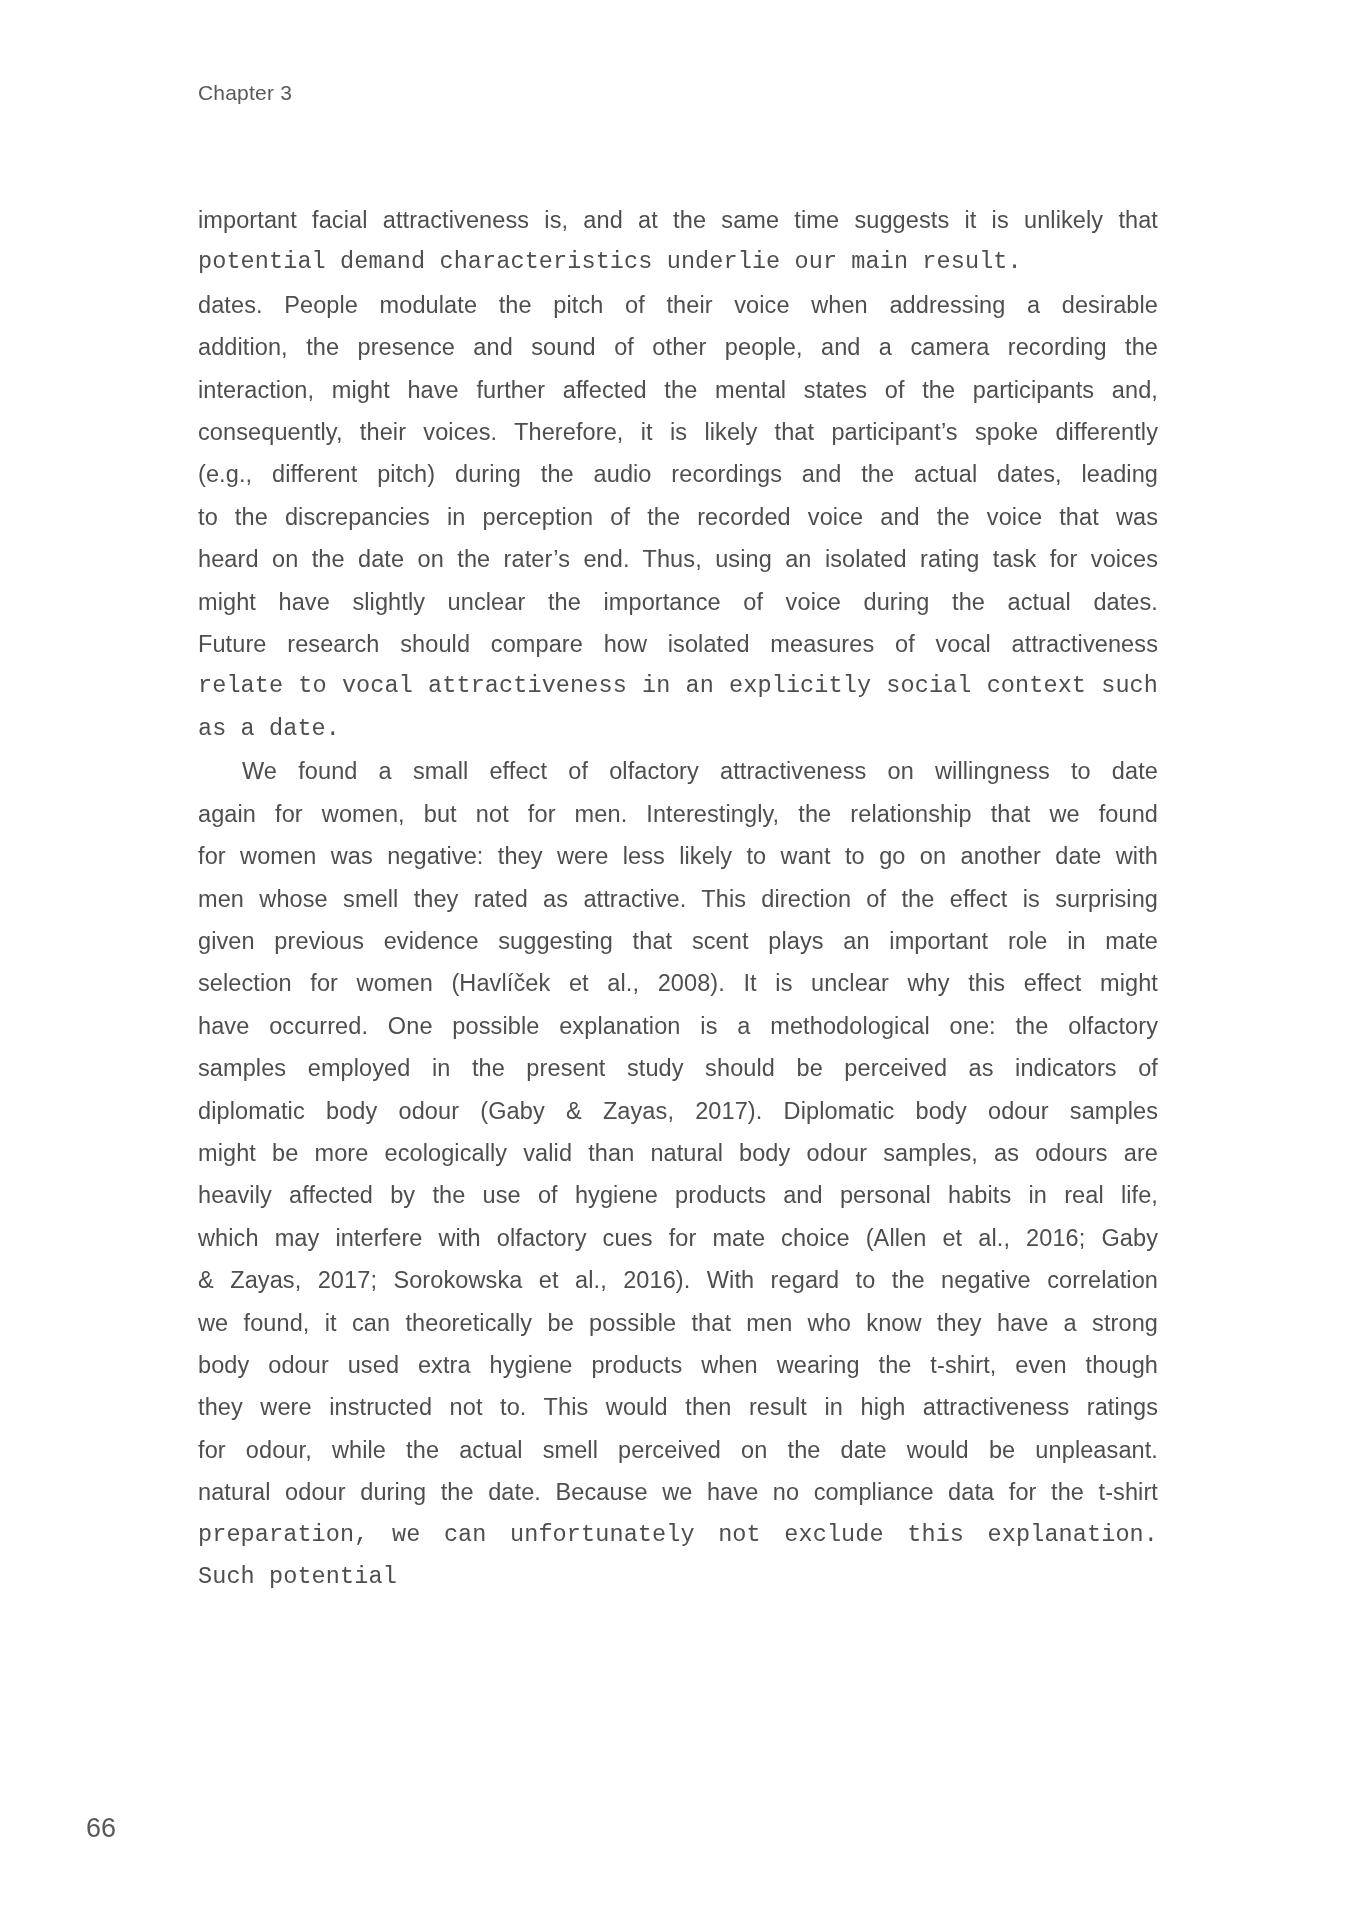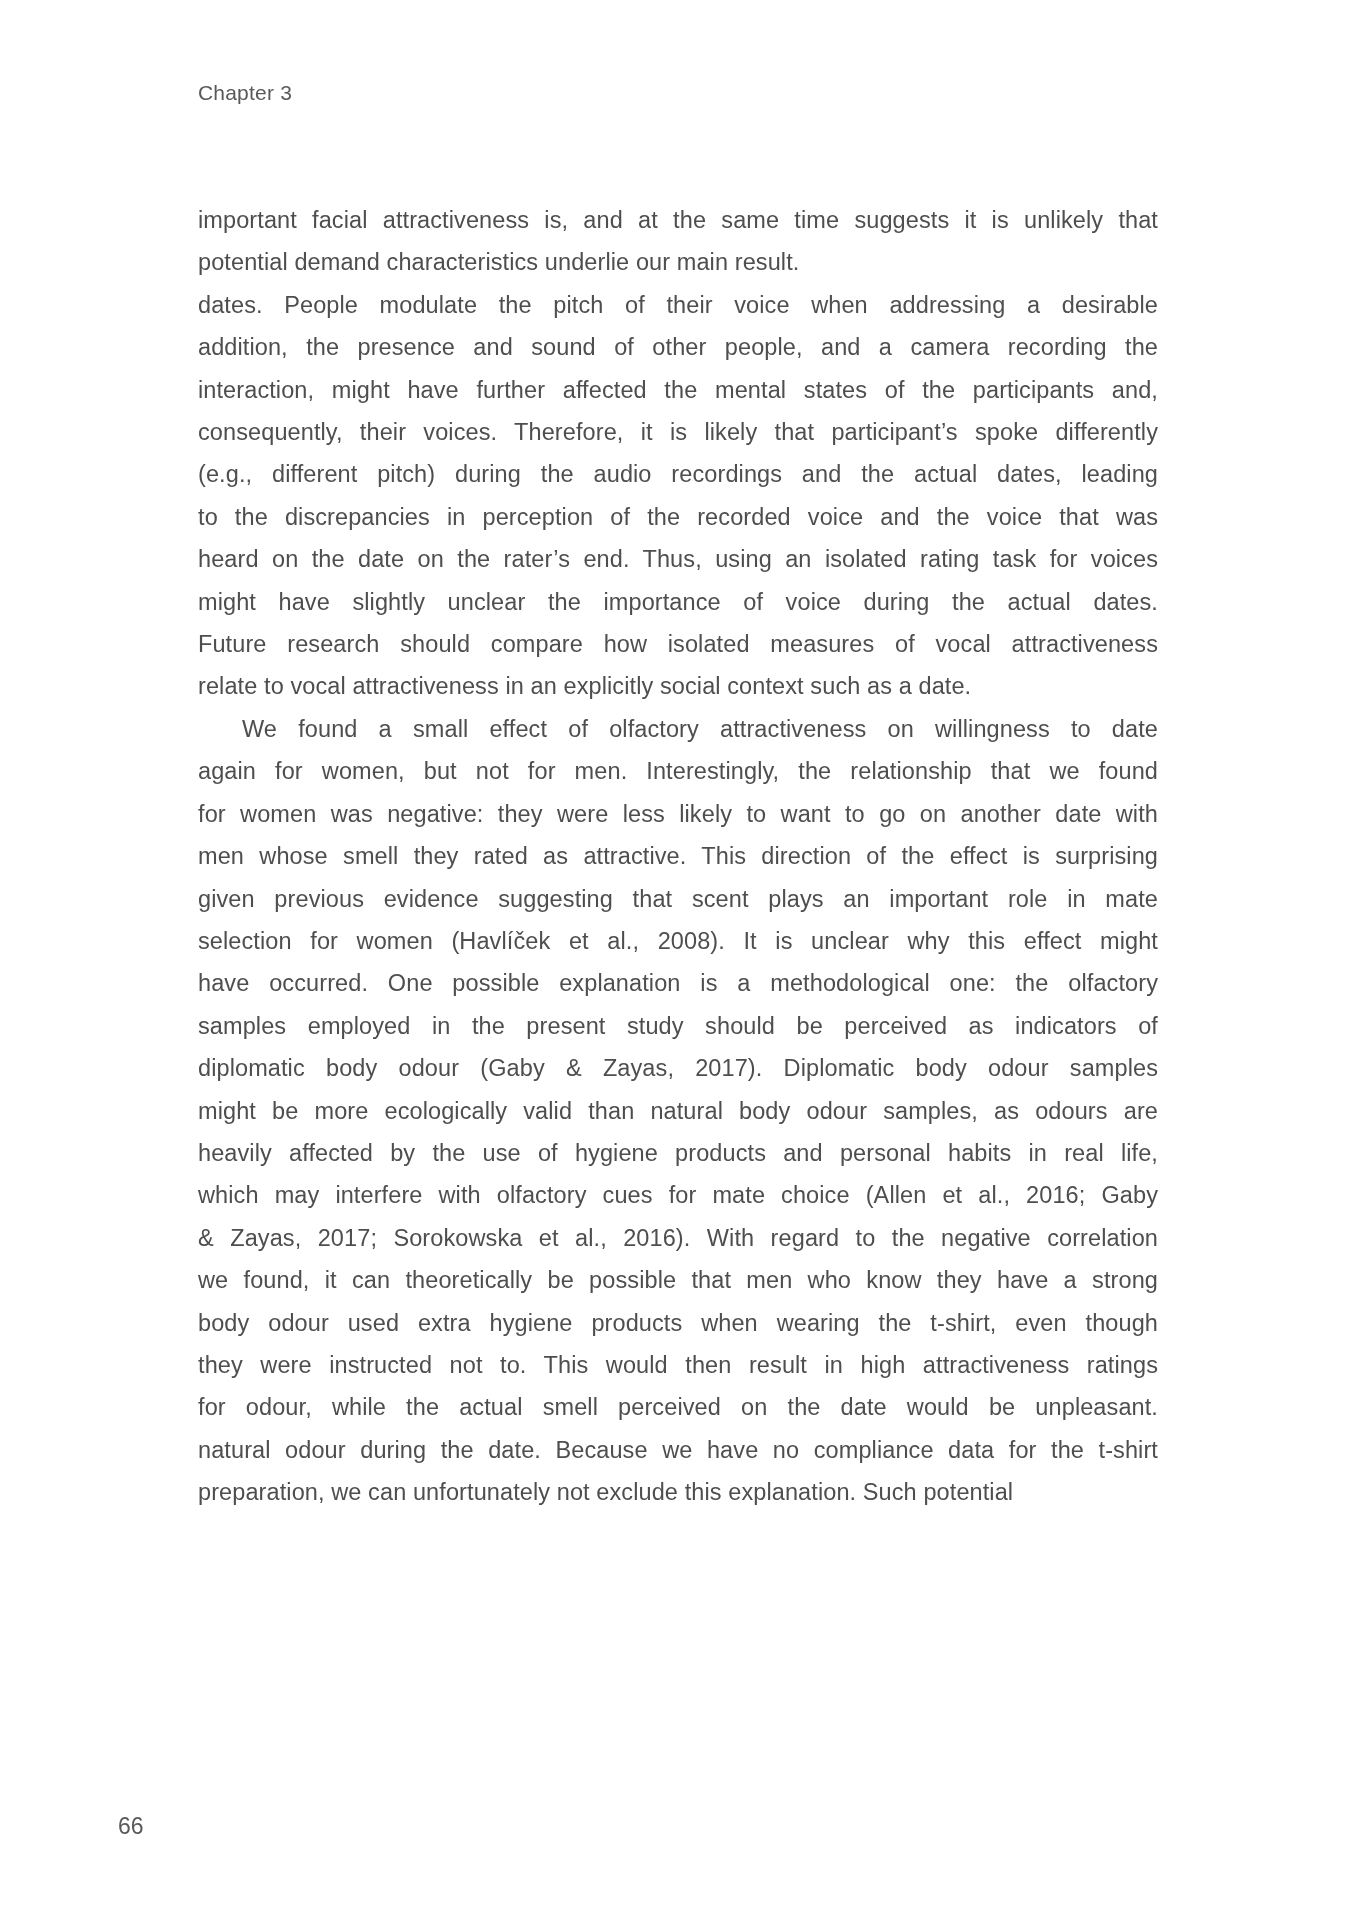--- a/index.html
+++ b/index.html
@@ -40,32 +40,32 @@
   }
   .text-line {
     display: block;
     line-height: 42.4px;
     text-align: justify;
     text-align-last: justify;
     white-space: normal;
   }
   .text-line.last-line {
     text-align-last: left;
+    font-family: Liberation Mono, monospace;
   }
   .text-line.indented {
     padding-left: 44px;
   }
   .page-number {
     position: absolute;
     top: 1813px;
     left: 86px;
-    font-size: 23px;
+    font-size: 27px;
     font-weight: 300;
     color: #58595b;
-    margin-left: 32px;
   }
 </style>
 </head>
 <body>
 
 <div class="page">
   <div class="running-header">Chapter 3</div>
 
   <div class="content">
       <div class="paragraph">

